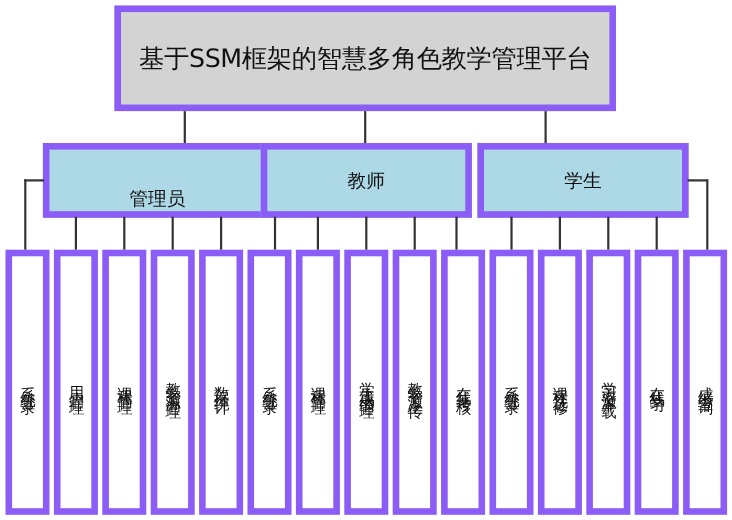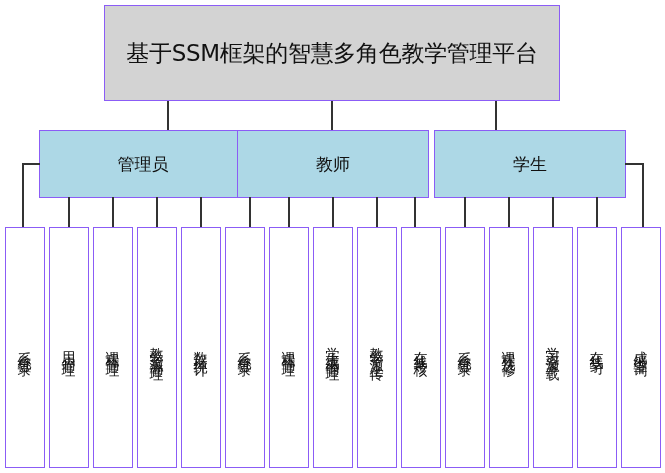--- a/index.html
+++ b/index.html
@@ -1,18 +1,18 @@
 <!DOCTYPE html>
 <html><head>
 <meta charset="utf-8">
 <style>
   html, body { margin: 0; padding: 0; background: #ffffff; }
   body { width: 665px; height: 473px; position: relative; overflow: hidden;
          font-family: "DejaVu Sans", "Liberation Sans", sans-serif; color: #111; }
-  .box { position: absolute; box-sizing: border-box; border: 1px solid #8b5cf6;
+  .box { position: absolute; box-sizing: border-box; border: 6px solid #8b5cf6;
          display: flex; align-items: center; justify-content: center; text-align: center; }
   .root { left: 104px; top: 5px; width: 456px; height: 96px; background: #d3d3d3;
           font-size: 23px; letter-spacing: -0.3px; }
   .role { top: 130px; height: 68px; background: #add8e6; font-size: 17px; }
   .leaf { top: 227px; width: 40px; height: 241px; background: #ffffff;
           font-size: 14px; line-height: 22px; }
   .leaf span { writing-mode: vertical-rl; text-orientation: upright; letter-spacing: 4px; }
   .line { position: absolute; background: #333; }
   .v { width: 2px; }
   .h { height: 2px; }
@@ -21,21 +21,21 @@
 <body>
 
 <div class="line v" style="left:167px; top:100px; height:31px;"></div>
 <div class="line v" style="left:331px; top:100px; height:31px;"></div>
 <div class="line v" style="left:495px; top:100px; height:31px;"></div>
 
 <div class="box root">
   <span>基于SSM框架的智慧多角色教学管理平台</span>
 </div>
 
-<div class="box role" style="left:39px; width:208px;">
+<div class="box role" style="left:39px; width:208px;align-items:flex-end;">
   <span>管理员</span>
 </div>
 <div class="box role" style="left:237px; width:192px;justify-content:center;">
   <span>教师</span>
 </div>
 <div class="box role" style="left:434px; width:192px;">
   <span>学生</span>
 </div>
 
 <div class="line h" style="left:22px; top:163px; width:18px;"></div>

